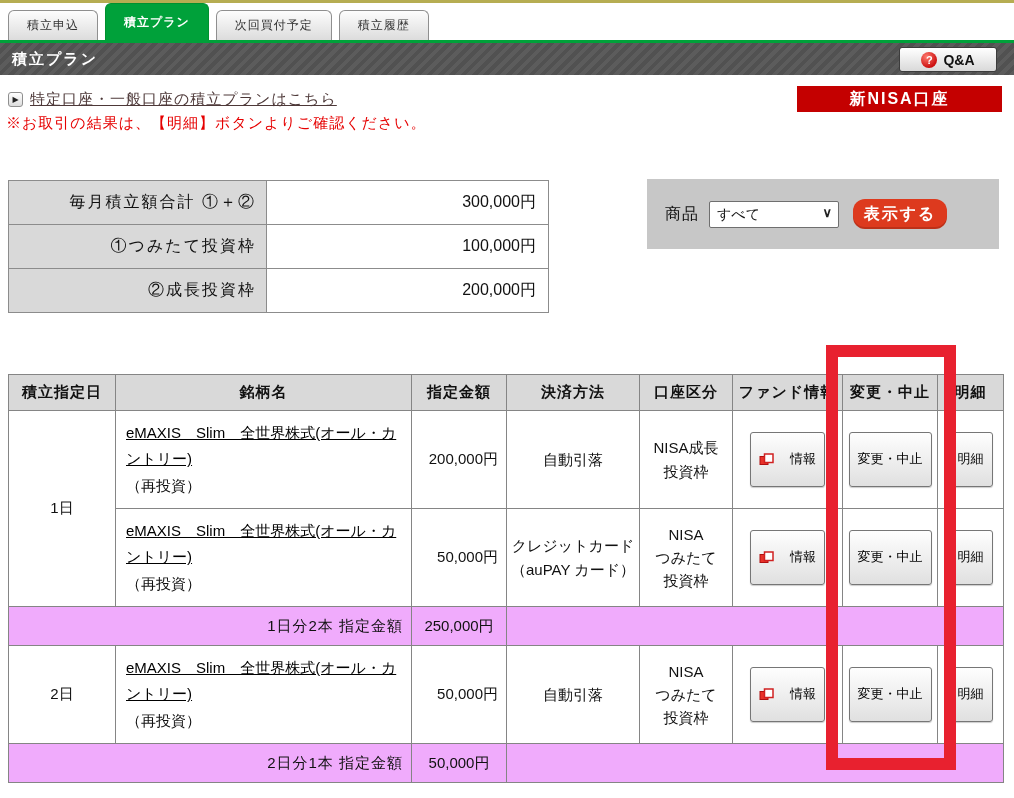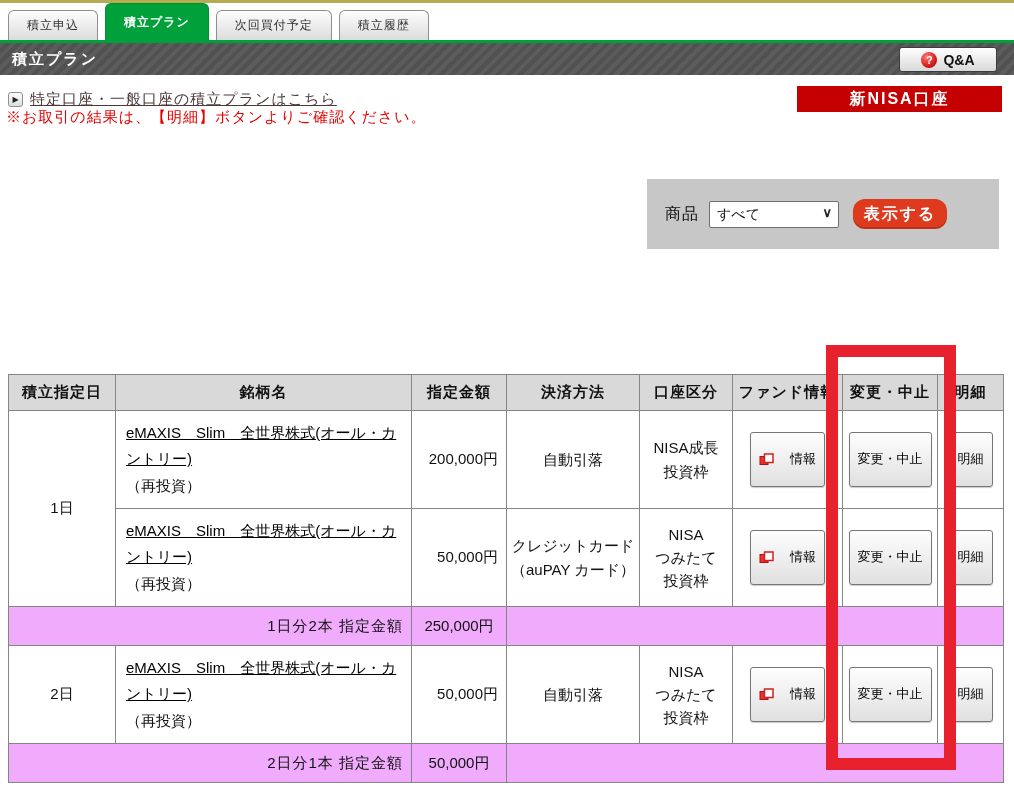--- a/index.html
+++ b/index.html
@@ -33,21 +33,21 @@
                background:linear-gradient(#fff,#ddd); display:flex; align-items:center; justify-content:center;
                font-size:8px; color:#222; }
   .top-link { font-size:15px; color:#4d3838; text-decoration:underline; letter-spacing:1px; cursor:pointer; }
 
   
   .nisa-banner { position:absolute; left:797px; top:86px; width:205px; height:26px; background:#c40000;
                  display:flex; align-items:center; justify-content:center; cursor:pointer; }
   .nisa-banner span { color:#fff; font-size:16px; font-weight:bold; letter-spacing:2px; }
 
   
-  .warning { position:absolute; left:6px; top:108px; color:#e60000; font-size:15px; letter-spacing:1px; }
+  .warning { position:absolute; left:6px; top:114px; color:#e60000; font-size:15px; letter-spacing:1px; }
 
   
   .summary-table { position:absolute; left:8px; top:180px; border-collapse:collapse; table-layout:fixed; width:540px; }
   .summary-table td { border:1px solid #8c8c8c; height:44px; font-size:16px; }
   .summary-table td.s-label { width:258px; background:#d9d9d9; text-align:right; padding-right:10px; letter-spacing:2px; color:#111; }
   .summary-table td.s-value { width:282px; background:#fff; text-align:right; padding-right:12px; color:#111; }
 
   
   .filter-box { position:absolute; left:647px; top:179px; width:352px; height:70px; background:#c7c7c7;
                 display:flex; align-items:center; }
@@ -111,20 +111,36 @@
     <span class="arrow-box">▶</span>
     <a class="top-link">特定口座・一般口座の積立プランはこちら</a>
   </div>
 
   <div class="nisa-banner">
     <span>新NISA口座</span>
   </div>
 
   <div class="warning">※お取引の結果は、【明細】ボタンよりご確認ください。</div>
 
+  <table class="summary-table">
+    <tbody>
+      <tr>
+        <td class="s-label">毎月積立額合計 ①＋②</td>
+        <td class="s-value">300,000円</td>
+      </tr>
+      <tr>
+        <td class="s-label">①つみたて投資枠</td>
+        <td class="s-value">100,000円</td>
+      </tr>
+      <tr>
+        <td class="s-label">②成長投資枠</td>
+        <td class="s-value">200,000円</td>
+      </tr>
+    </tbody>
+  </table>
 
   <div class="filter-box">
     <span class="filter-label">商品</span>
     <span class="select-wrap">
       <select class="product-select">
         <option>すべて</option>
       </select>
       <span class="select-chevron">∨</span>
     </span>
     <button class="show-btn">表示する</button>

